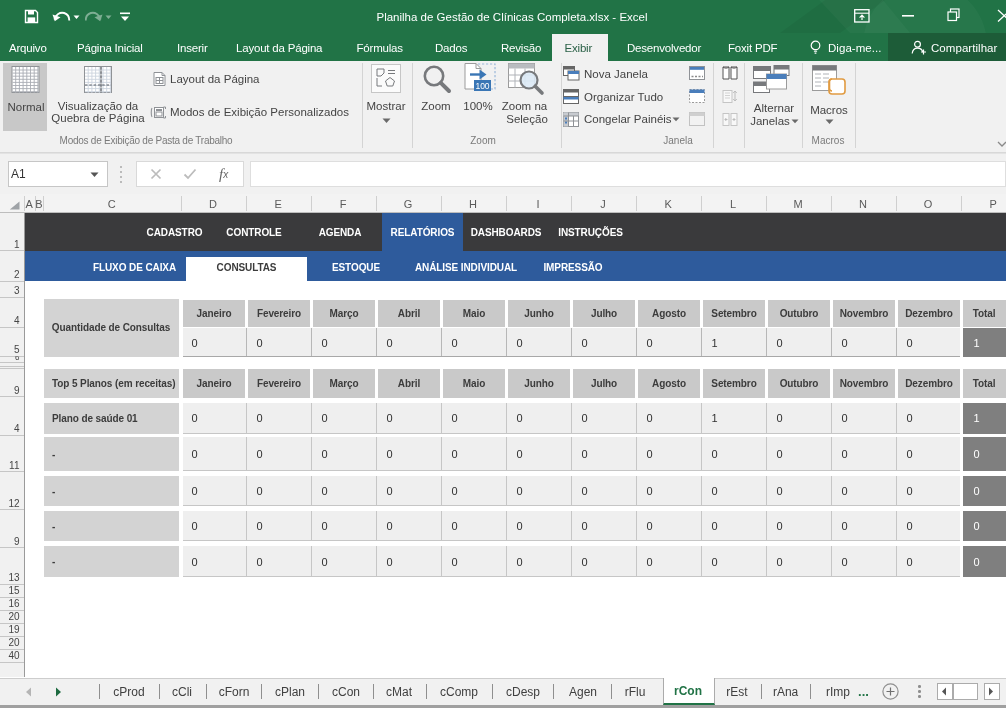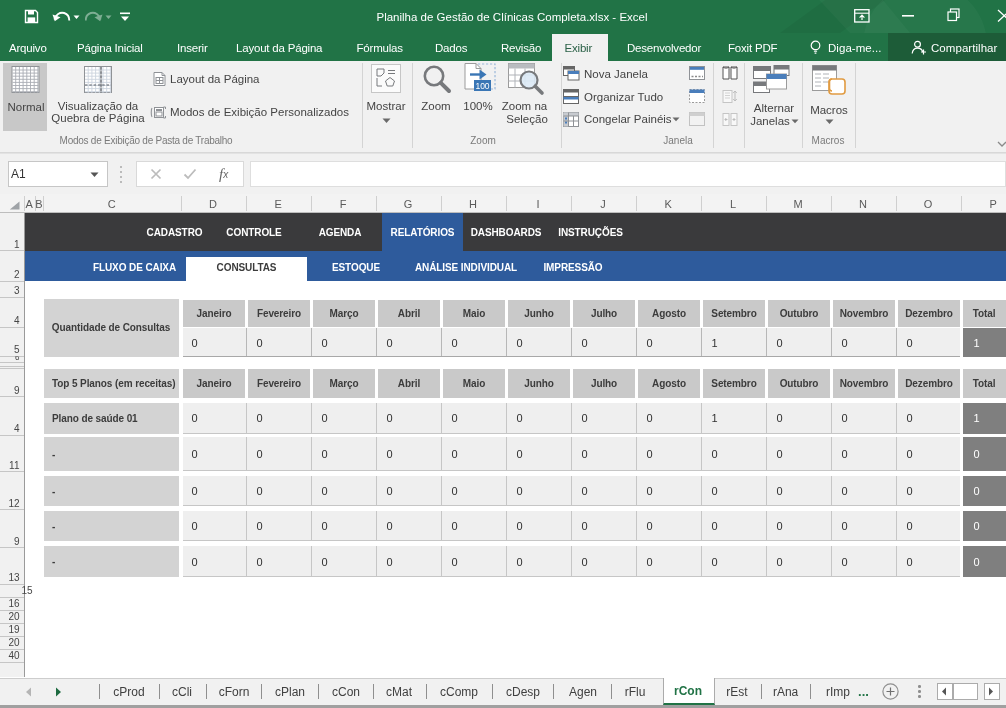--- a/index.html
+++ b/index.html
@@ -314,21 +314,21 @@
 <div class="ab" style="left:0;top:396.6px;width:19.5px;height:37.5px;display:flex;align-items:flex-end;justify-content:flex-end;font-size:10px;color:#454545;overflow:hidden;">4</div>
 <div class="ab" style="left:0;top:471.2px;width:23.5px;height:1px;background:#c6c6c6;"></div>
 <div class="ab" style="left:0;top:435.1px;width:19.5px;height:35.599999999999966px;display:flex;align-items:flex-end;justify-content:flex-end;font-size:10px;color:#454545;overflow:hidden;">11</div>
 <div class="ab" style="left:0;top:509.4px;width:23.5px;height:1px;background:#c6c6c6;"></div>
 <div class="ab" style="left:0;top:471.7px;width:19.5px;height:37.19999999999999px;display:flex;align-items:flex-end;justify-content:flex-end;font-size:10px;color:#454545;overflow:hidden;">12</div>
 <div class="ab" style="left:0;top:547.3px;width:23.5px;height:1px;background:#c6c6c6;"></div>
 <div class="ab" style="left:0;top:509.9px;width:19.5px;height:36.89999999999998px;display:flex;align-items:flex-end;justify-content:flex-end;font-size:10px;color:#454545;overflow:hidden;">9</div>
 <div class="ab" style="left:0;top:583.8px;width:23.5px;height:1px;background:#c6c6c6;"></div>
 <div class="ab" style="left:0;top:547.8px;width:19.5px;height:35.5px;display:flex;align-items:flex-end;justify-content:flex-end;font-size:10px;color:#454545;overflow:hidden;">13</div>
 <div class="ab" style="left:0;top:596.8px;width:23.5px;height:1px;background:#c6c6c6;"></div>
-<div class="ab" style="left:0;top:584.3px;width:19.5px;height:12.0px;display:flex;align-items:flex-end;justify-content:flex-end;font-size:10px;color:#454545;overflow:hidden;padding-left:13px;">15</div>
+<div class="ab" style="left:0;top:584.3px;width:19.5px;height:12.0px;display:flex;align-items:flex-end;justify-content:flex-end;font-size:10px;color:#454545;overflow:hidden;">15</div>
 <div class="ab" style="left:0;top:609.8px;width:23.5px;height:1px;background:#c6c6c6;"></div>
 <div class="ab" style="left:0;top:597.3px;width:19.5px;height:12.0px;display:flex;align-items:flex-end;justify-content:flex-end;font-size:10px;color:#454545;overflow:hidden;">16</div>
 <div class="ab" style="left:0;top:622.8px;width:23.5px;height:1px;background:#c6c6c6;"></div>
 <div class="ab" style="left:0;top:610.3px;width:19.5px;height:12.0px;display:flex;align-items:flex-end;justify-content:flex-end;font-size:10px;color:#454545;overflow:hidden;">20</div>
 <div class="ab" style="left:0;top:635.8px;width:23.5px;height:1px;background:#c6c6c6;"></div>
 <div class="ab" style="left:0;top:623.3px;width:19.5px;height:12.0px;display:flex;align-items:flex-end;justify-content:flex-end;font-size:10px;color:#454545;overflow:hidden;">19</div>
 <div class="ab" style="left:0;top:648.8px;width:23.5px;height:1px;background:#c6c6c6;"></div>
 <div class="ab" style="left:0;top:636.3px;width:19.5px;height:12.0px;display:flex;align-items:flex-end;justify-content:flex-end;font-size:10px;color:#454545;overflow:hidden;">20</div>
 <div class="ab" style="left:0;top:661.8px;width:23.5px;height:1px;background:#c6c6c6;"></div>
 <div class="ab" style="left:0;top:649.3px;width:19.5px;height:12.0px;display:flex;align-items:flex-end;justify-content:flex-end;font-size:10px;color:#454545;overflow:hidden;">40</div>

